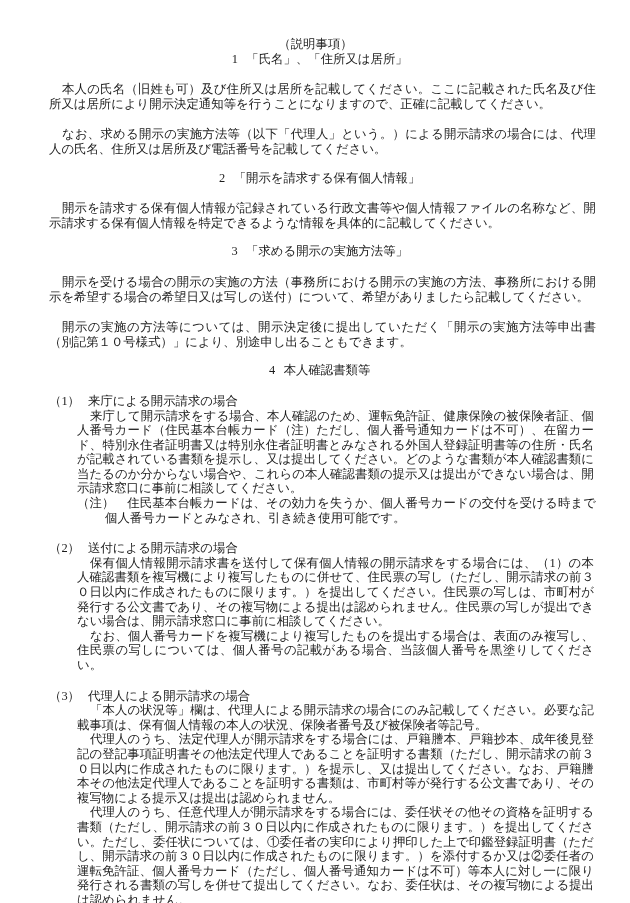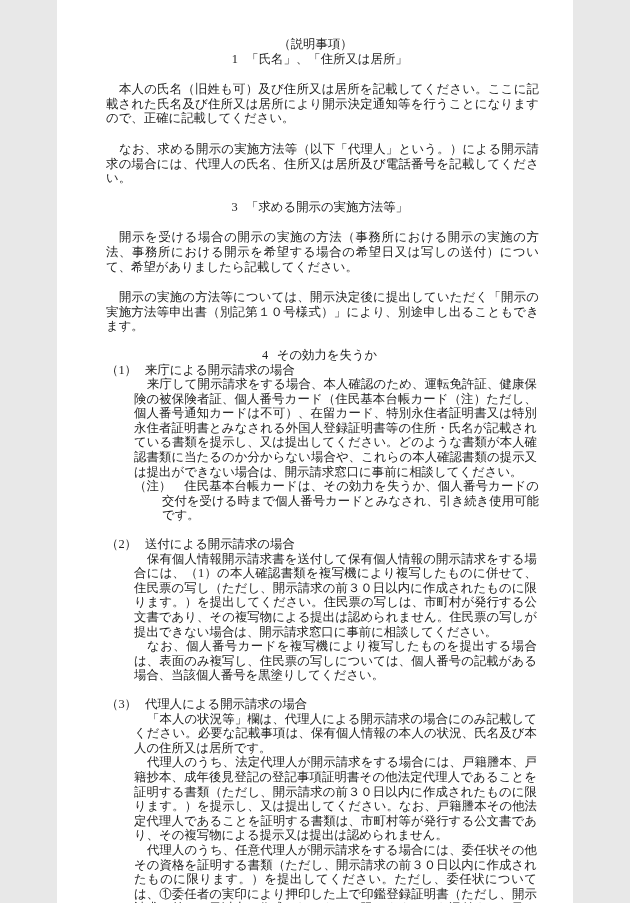--- a/index.html
+++ b/index.html
@@ -1,70 +1,76 @@
 <!DOCTYPE html>
 <html><head>
 <meta charset="utf-8">
 <style>
   html, body { margin: 0; padding: 0; background: #e8e8e8; }
   .page {
     position: relative;
-    width: 516px;
+    width: 630px;
     height: 903px;
     margin: 0 auto;
     background: #ffffff;
     box-sizing: border-box;
     padding: 37px 34px 0 35px;
     font-family: "Liberation Serif", "DejaVu Serif", serif;
     font-size: 12.4px;
     line-height: 14.6px;
     color: #1b1b1b;
     overflow: hidden;
   }
   .doc-title {
     text-align: center;
     margin: 0 0 0 0;
   }
   .sec { margin: 0 0 14px 0; }
   .sec-head { margin: 0; text-align: center; }
   .sec-num { display: inline-block; width: 23px; }
   .p  { margin: 16px 0 0 14px; text-indent: 13px; text-align: justify; }
   .subsec { margin: 14px 0 0 0; }
-  .sub-head { margin: 0 0 0 14px; }
+  .sub-head { margin: 16px 0 0 14px; }
   .sub-label { margin-right: 8px; }
   .sp { margin: 0 2px 0 42px; text-indent: 13px; text-align: justify; }
   .note { margin: 0 0 0 70px; text-indent: -28px; text-align: justify; }
 </style>
 </head>
 <body>
 
 <div class="page">
 
   <div class="doc-title">（説明事項）</div>
 
   <div class="sec">
     <div class="sec-head">
       <span class="sec-num">1</span><span>「氏名」、「住所又は居所」</span>
     </div>
     <p class="p">本人の氏名（旧姓も可）及び住所又は居所を記載してください。ここに記載された氏名及び住所又は居所により開示決定通知等を行うことになりますので、正確に記載してください。</p>
     <p class="p">なお、求める開示の実施方法等（以下「代理人」という。）による開示請求の場合には、代理人の氏名、住所又は居所及び電話番号を記載してください。</p>
   </div>
 
+  <div class="sec">
+    <div class="sec-head">
+      <span class="sec-num">2</span><span>「開示を請求する保有個人情報」</span>
+    </div>
+    <p class="p">開示を請求する保有個人情報が記録されている行政文書等や個人情報ファイルの名称など、開示請求する保有個人情報を特定できるような情報を具体的に記載してください。</p>
+  </div>
 
   <div class="sec">
     <div class="sec-head">
       <span class="sec-num">3</span><span>「求める開示の実施方法等」</span>
     </div>
     <p class="p">開示を受ける場合の開示の実施の方法（事務所における開示の実施の方法、事務所における開示を希望する場合の希望日又は写しの送付）について、希望がありましたら記載してください。</p>
     <p class="p">開示の実施の方法等については、開示決定後に提出していただく「開示の実施方法等申出書（別記第１０号様式）」により、別途申し出ることもできます。</p>
   </div>
 
   <div class="sec">
     <div class="sec-head">
-      <span class="sec-num">4</span><span>その効力を失うか</span>
+      <span class="sec-num">4</span><span>本人確認書類等</span>
     </div>
 
     <div class="subsec" style="margin-top:0">
       <div class="sub-head">
         <span class="sub-label">（1）</span><span>来庁による開示請求の場合</span>
       </div>
       <p class="sp">来庁して開示請求をする場合、本人確認のため、運転免許証、健康保険の被保険者証、個人番号カード（住民基本台帳カード（注）ただし、個人番号通知カードは不可）、在留カード、特別永住者証明書又は特別永住者証明書とみなされる外国人登録証明書等の住所・氏名が記載されている書類を提示し、又は提出してください。どのような書類が本人確認書類に当たるのか分からない場合や、これらの本人確認書類の提示又は提出ができない場合は、開示請求窓口に事前に相談してください。</p>
       <p class="note">（注）　住民基本台帳カードは、その効力を失うか、個人番号カードの交付を受ける時まで個人番号カードとみなされ、引き続き使用可能です。</p>
     </div>
 
@@ -73,19 +79,19 @@
         <span class="sub-label">（2）</span><span>送付による開示請求の場合</span>
       </div>
       <p class="sp">保有個人情報開示請求書を送付して保有個人情報の開示請求をする場合には、（1）の本人確認書類を複写機により複写したものに併せて、住民票の写し（ただし、開示請求の前３０日以内に作成されたものに限ります。）を提出してください。住民票の写しは、市町村が発行する公文書であり、その複写物による提出は認められません。住民票の写しが提出できない場合は、開示請求窓口に事前に相談してください。</p>
       <p class="sp">なお、個人番号カードを複写機により複写したものを提出する場合は、表面のみ複写し、住民票の写しについては、個人番号の記載がある場合、当該個人番号を黒塗りしてください。</p>
     </div>
 
     <div class="subsec">
       <div class="sub-head">
         <span class="sub-label">（3）</span><span>代理人による開示請求の場合</span>
       </div>
-      <p class="sp">「本人の状況等」欄は、代理人による開示請求の場合にのみ記載してください。必要な記載事項は、保有個人情報の本人の状況、氏名及び本人の住所又は居所です。</p>
+      <p class="sp">「本人の状況等」欄は、代理人による開示請求の場合にのみ記載してください。必要な記載事項は、保有個人情報の本人の状況、保険者番号及び被保険者等記号。</p>
       <p class="sp">代理人のうち、法定代理人が開示請求をする場合には、戸籍謄本、戸籍抄本、成年後見登記の登記事項証明書その他法定代理人であることを証明する書類（ただし、開示請求の前３０日以内に作成されたものに限ります。）を提示し、又は提出してください。なお、戸籍謄本その他法定代理人であることを証明する書類は、市町村等が発行する公文書であり、その複写物による提示又は提出は認められません。</p>
       <p class="sp">代理人のうち、任意代理人が開示請求をする場合には、委任状その他その資格を証明する書類（ただし、開示請求の前３０日以内に作成されたものに限ります。）を提出してください。ただし、委任状については、①委任者の実印により押印した上で印鑑登録証明書（ただし、開示請求の前３０日以内に作成されたものに限ります。）を添付するか又は②委任者の運転免許証、個人番号カード（ただし、個人番号通知カードは不可）等本人に対し一に限り発行される書類の写しを併せて提出してください。なお、委任状は、その複写物による提出は認められません。</p>
     </div>
   </div>
 
 </div>
 
 </body></html>

